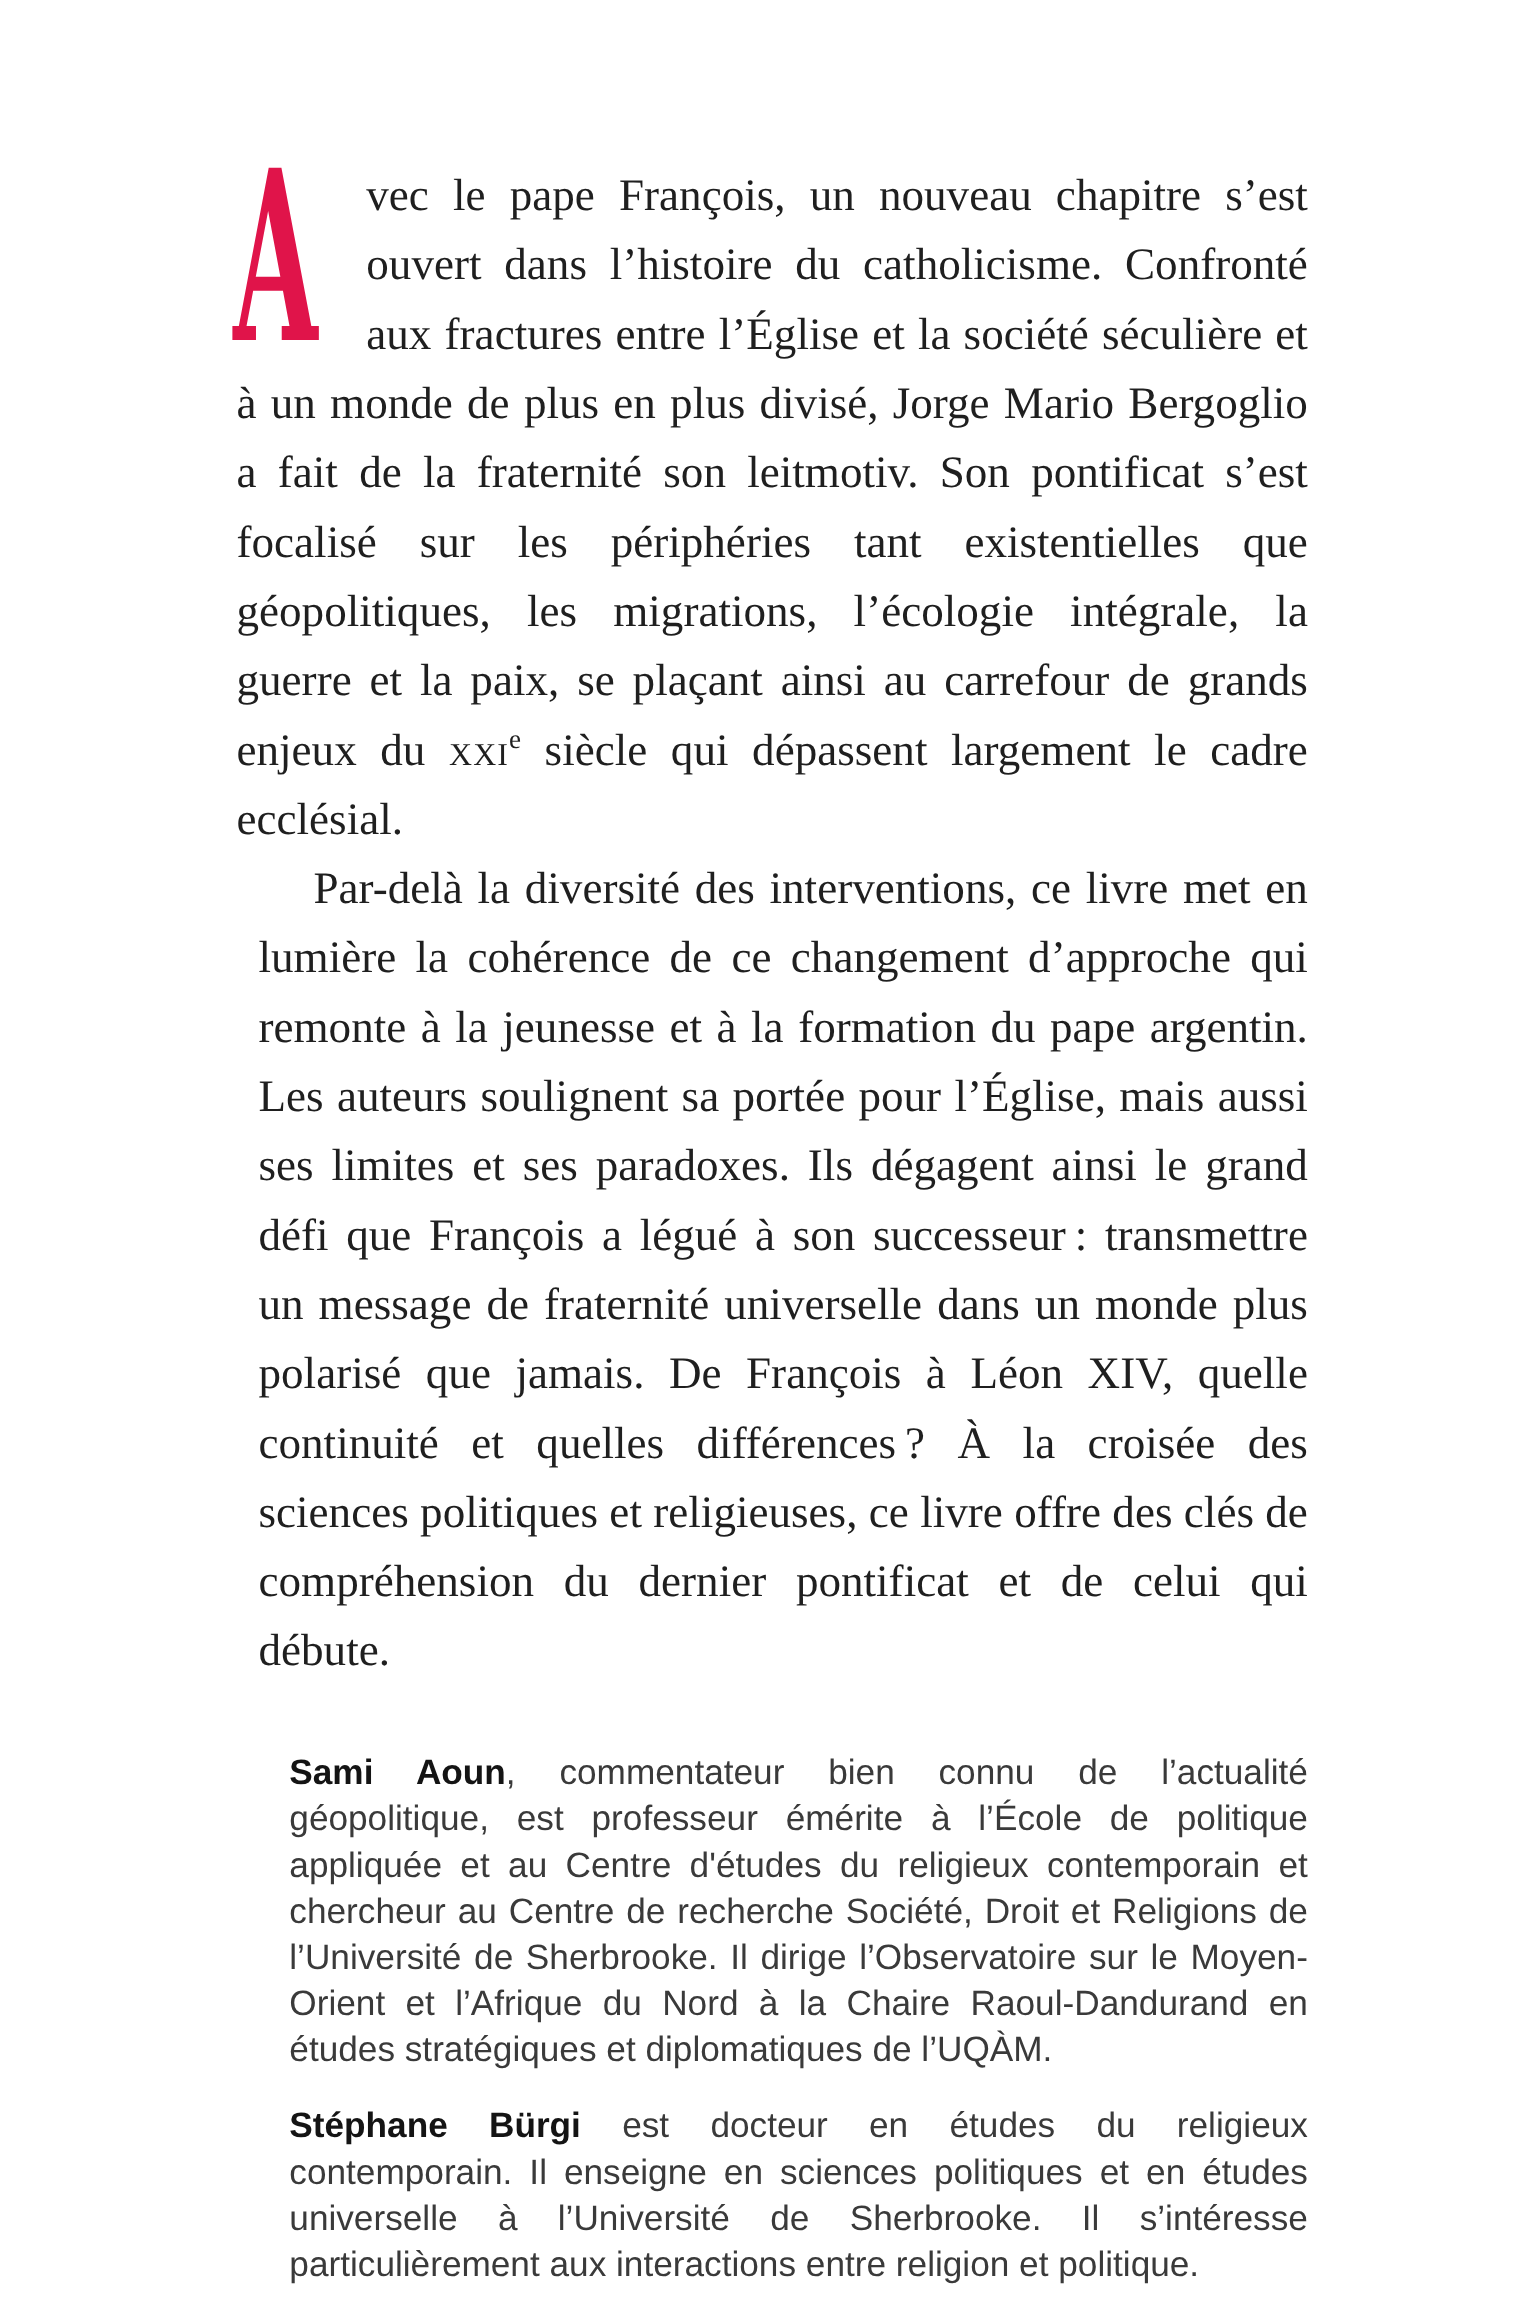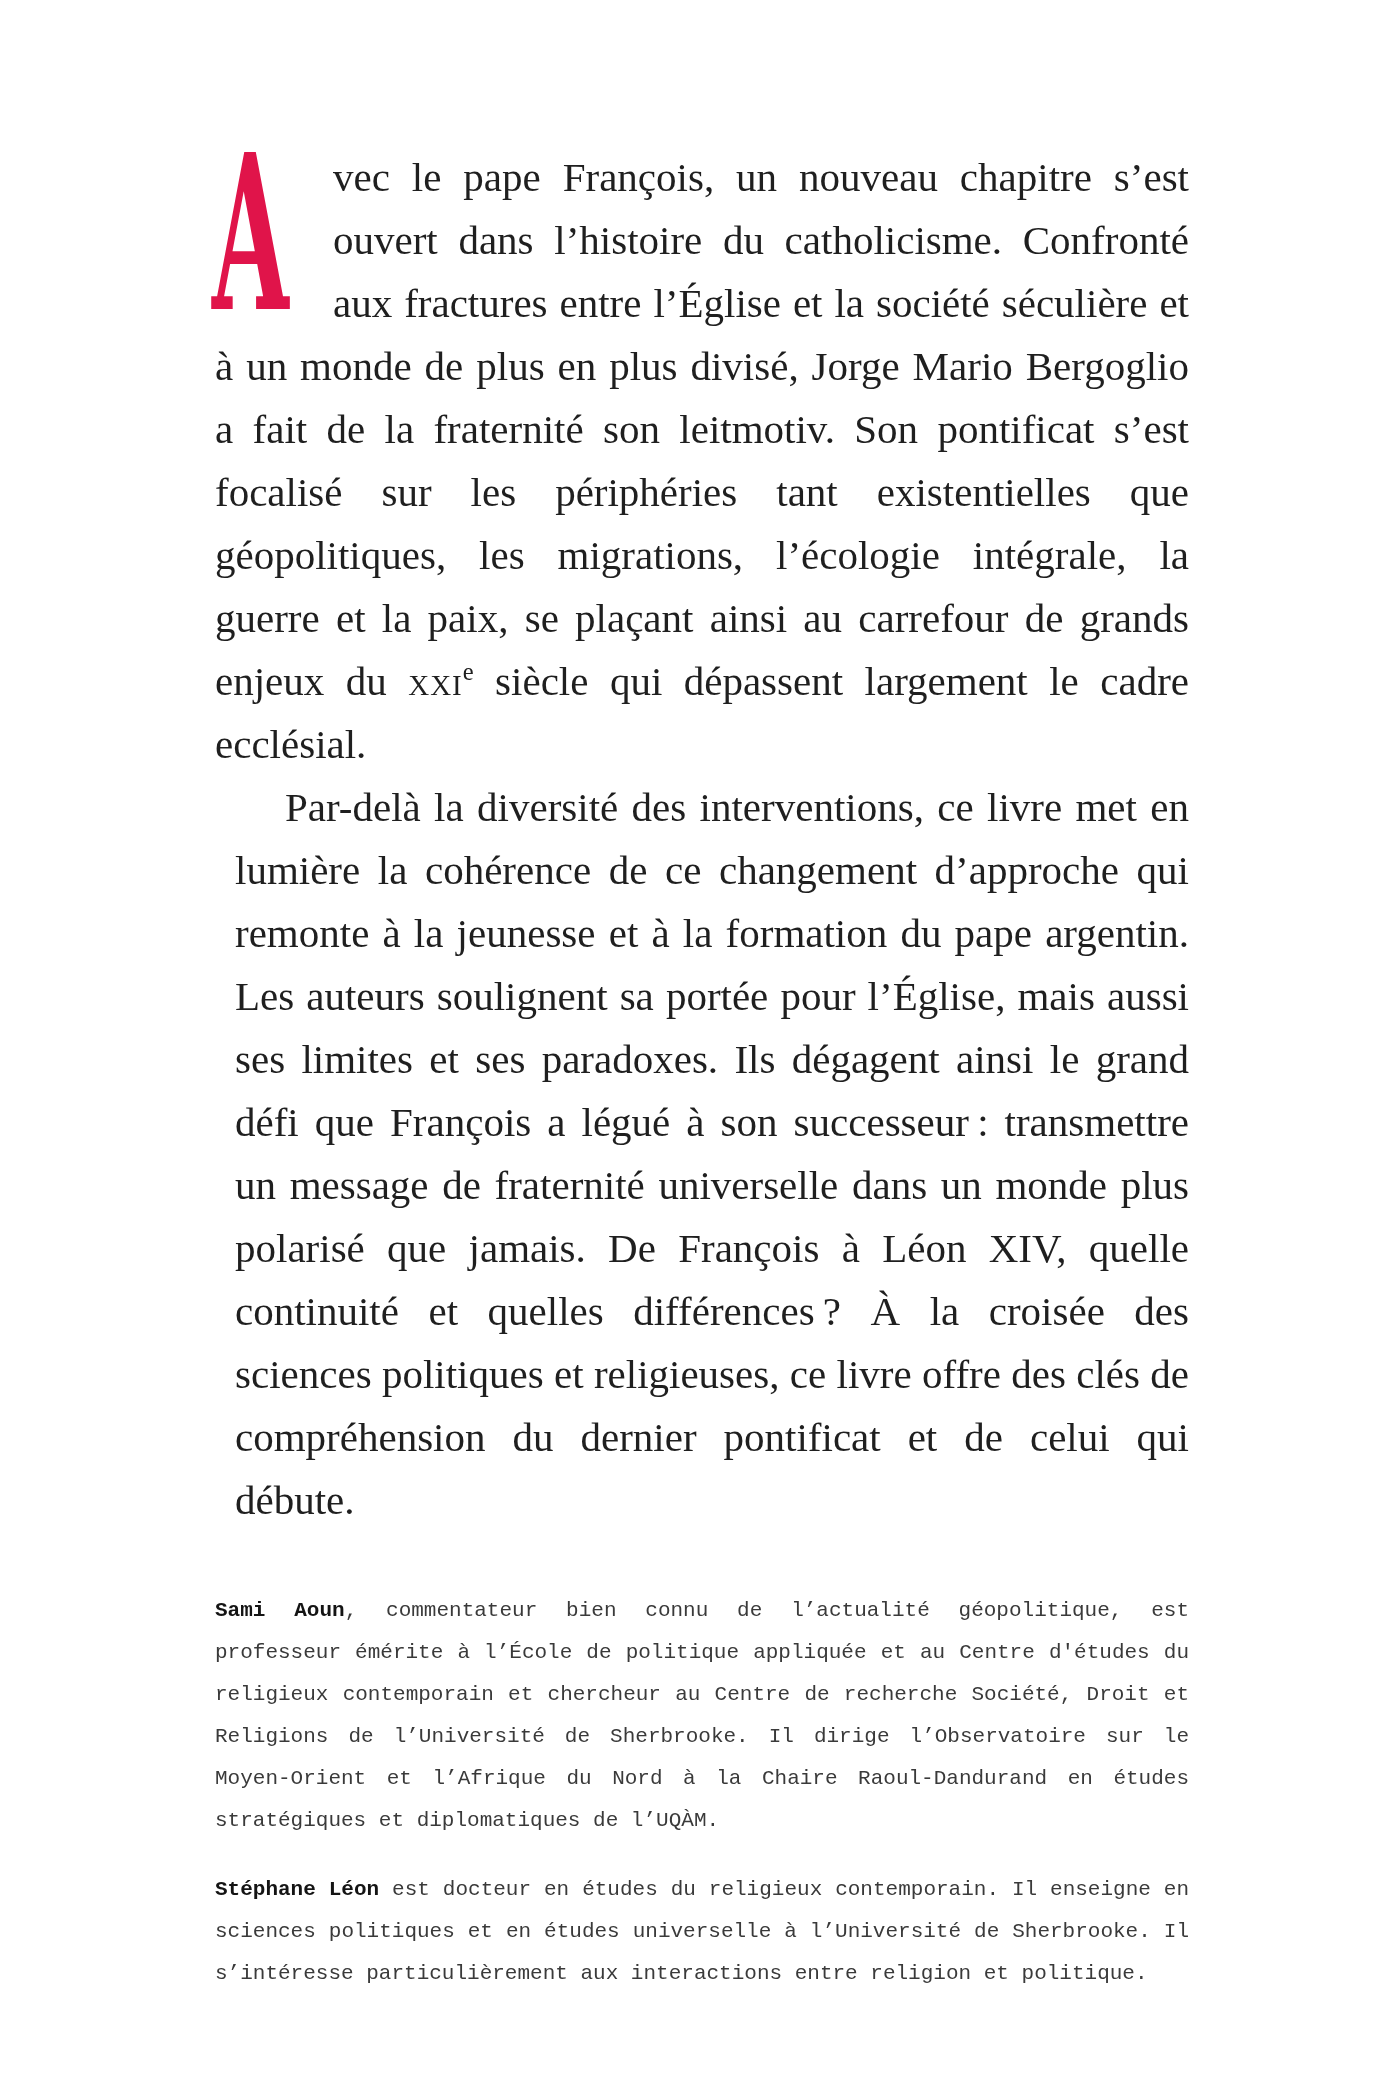--- a/index.html
+++ b/index.html
@@ -41,40 +41,40 @@
     line-height:1;
     color:var(--accent);
     transform:scaleX(0.46);
     transform-origin:0 0;
     white-space:pre;
   }
   .sc { font-variant:small-caps; letter-spacing:1px; }
   .sup { font-size:60%; vertical-align:super; line-height:0; }
   .bios {
     margin-top:58px;
-    font-family:Liberation Mono, monospace;
-    font-size:21px;
+    font-family:Liberation Sans, sans-serif;
+    font-size:32px;
     line-height:42px;
     color:var(--bio-ink);
     text-align:justify;
-    hyphens:auto; -webkit-hyphens:auto;
+    hyphens:auto;margin-left:48px; -webkit-hyphens:auto;
   }
   .bio { margin:0 0 27px 0; }
   .bio b { color:#141414; font-weight:bold; }
 </style>
 </head>
 <body>
 
 <main class="page">
 
   <div class="main-text">
     <p class="para"><span class="dropcap">
           <span>A</span>
         </span><span>vec le pape François, un nouveau chapitre s’est ouvert dans l’histoire du catholicisme. Confronté aux fractures entre l’Église et la société séculière et à un monde de plus en plus divisé, Jorge Mario Bergoglio a fait de la fraternité son leitmotiv. Son pontificat s’est focalisé sur les périphéries tant existentielles que géopolitiques, les migrations, l’écologie intégrale, la guerre et la paix, se plaçant ainsi au carrefour de grands enjeux du </span><span class="sc">xxi</span><span class="sup">e</span><span> siècle qui dépassent largement le cadre ecclésial.</span></p>
     <p class="para para-indent">Par-delà la diversité des interventions, ce livre met en lumière la cohérence de ce changement d’approche qui remonte à la jeunesse et à la formation du pape argentin. Les auteurs soulignent sa portée pour l’Église, mais aussi ses limites et ses paradoxes. Ils dégagent ainsi le grand défi que François a légué à son successeur : transmettre un message de fraternité universelle dans un monde plus polarisé que jamais. De François à Léon XIV, quelle continuité et quelles différences ? À la croisée des sciences politiques et religieuses, ce livre offre des clés de compréhension du dernier pontificat et de celui qui débute.</p>
   </div>
 
   <section class="bios">
     <p class="bio"><b>Sami Aoun</b><span>, commentateur bien connu de l’actualité géopolitique, est professeur émérite à l’École de politique appliquée et au Centre d'études du religieux contemporain et chercheur au Centre de recherche Société, Droit et Religions de l’Université de Sherbrooke. Il dirige l’Observatoire sur le Moyen-Orient et l’Afrique du Nord à la Chaire Raoul-Dandurand en études stratégiques et diplomatiques de l’UQÀM.</span></p>
-    <p class="bio"><b>Stéphane Léon</b><span> est docteur en études du religieux contemporain. Il enseigne en sciences politiques et en études universelle à l’Université de Sherbrooke. Il s’intéresse particulièrement aux interactions entre religion et politique.</span></p>
+    <p class="bio"><b>Stéphane Bürgi</b><span> est docteur en études du religieux contemporain. Il enseigne en sciences politiques et en études universelle à l’Université de Sherbrooke. Il s’intéresse particulièrement aux interactions entre religion et politique.</span></p>
   </section>
 
 </main>
 
 </body></html>

